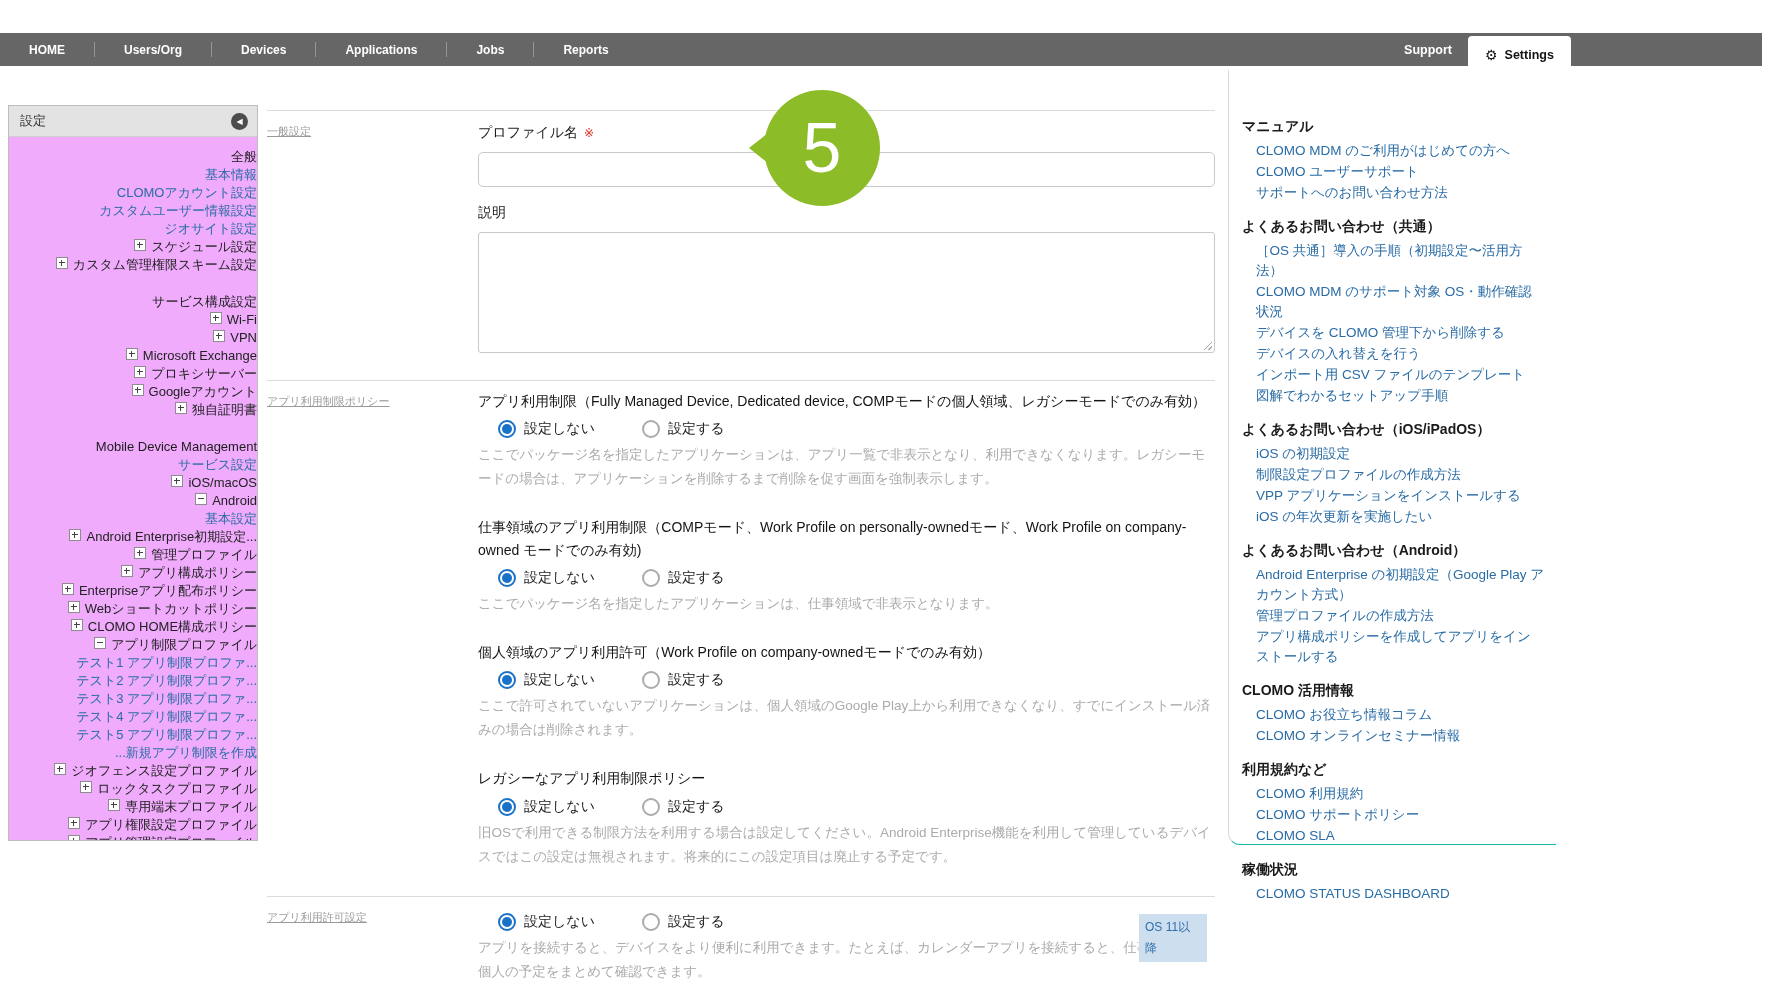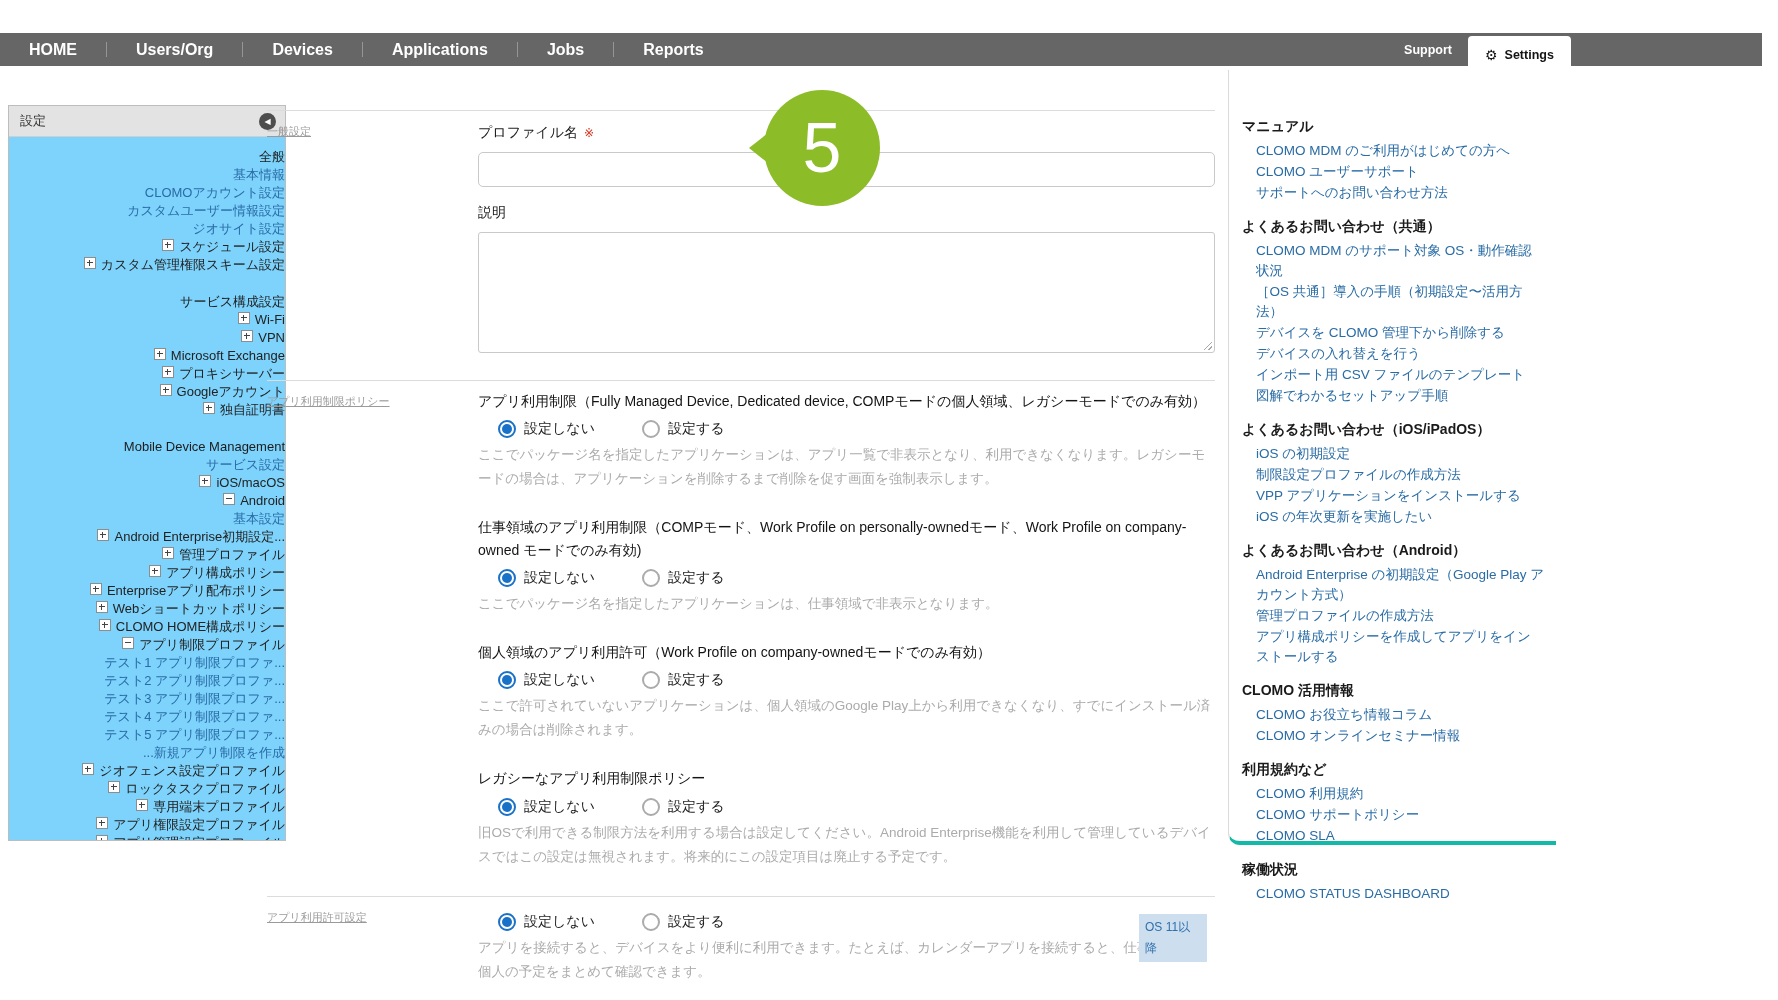--- a/index.html
+++ b/index.html
@@ -2,31 +2,31 @@
 <html><head>
 <meta charset="utf-8">
 <style>
   html,body{margin:0;padding:0;background:#fff;}
   .page{position:relative;width:1778px;height:1000px;background:#fff;overflow:hidden;
         font-family:"Liberation Sans","DejaVu Sans",sans-serif;color:#222;}
 
   
   .topnav{position:absolute;left:0;top:33px;width:1762px;height:33px;background:#666;
           display:flex;align-items:center;}
-  .nav-item{color:#fff;font-size:16px;font-weight:700;padding:0 29px;cursor:pointer;white-space:nowrap;}
+  .nav-item{color:#fff;font-size:12px;font-weight:700;padding:0 29px;cursor:pointer;white-space:nowrap;}
   .nav-sep{width:1px;height:15px;background:#969696;}
   .nav-support{margin-left:auto;margin-right:310px;color:#fff;font-size:12.5px;font-weight:700;cursor:pointer;}
   .tab-settings{position:absolute;left:1468px;top:3px;height:37px;background:#fff;
                 border-radius:4px 4px 0 0;display:flex;align-items:center;gap:7px;
                 padding:0 17px;color:#141414;font-size:12.5px;font-weight:700;cursor:pointer;}
   .gear{font-size:14px;line-height:1;}
 
   
-  .sidepanel{position:absolute;left:8px;top:105px;width:278px;height:736px;
-             border:1px solid #bdbdbd;background:#7dd3fc;overflow:hidden;box-sizing:border-box;}
+  .sidepanel{position:absolute;left:8px;top:105px;width:250px;height:736px;
+             border:1px solid #bdbdbd;background:#f0abfc;overflow:hidden;box-sizing:border-box;}
   .sp-head{height:30px;background:#e3e3e3;border-bottom:1px solid #cfcfcf;
            display:flex;align-items:center;justify-content:space-between;padding:0 9px 0 11px;
            font-size:13px;color:#333;}
   .collapse-btn{width:17px;height:17px;border-radius:50%;background:#4d4d4d;color:#fff;
                 font-size:8px;display:flex;align-items:center;justify-content:center;cursor:pointer;}
   .tree{padding-top:11px;font-size:13px;line-height:18px;text-align:right;}
   .ti{white-space:nowrap;cursor:pointer;}
   .ti.hd{color:#1c1c1c;cursor:default;}
   .hd{padding-left:10px;}
   .l1{padding-left:26px;}
@@ -73,21 +73,21 @@
   
   .callout{position:absolute;left:764px;top:90px;width:116px;height:116px;border-radius:50%;
            background:#8cbc28;z-index:40;display:flex;align-items:center;justify-content:center;
            color:#fff;font-size:70px;}
   .callout::before{content:"";position:absolute;left:-15px;top:39px;
                    border-style:solid;border-width:19px 24px 19px 0;
                    border-color:transparent #8cbc28 transparent transparent;}
 
   
   .help{position:absolute;left:1228px;top:70px;width:328px;height:775px;background:#fff;
-        border-left:1px solid #dadada;border-bottom:4px solid #14b8a6;border-radius:0 0 0 12px;
+        border-left:1px solid #dadada;border-bottom:1px solid #14b8a6;border-radius:0 0 0 12px;
         padding:48px 12px 0 13px;box-sizing:border-box;}
   .help-heading{font-size:14px;font-weight:700;color:#1a1a1a;margin:15px 0 5px;}
   .help-heading.first{margin-top:0;}
   .hlink{color:#2a6ca5;font-size:13.5px;line-height:20px;padding-left:14px;margin:1px 0;cursor:pointer;}
 </style>
 </head>
 <body>
 
 <div class="page">
 
@@ -270,22 +270,22 @@
     <span>5</span>
   </div>
 
   <div class="help">
     <div class="help-heading first">マニュアル</div>
     <div class="hlink">CLOMO MDM のご利用がはじめての方へ</div>
     <div class="hlink">CLOMO ユーザーサポート</div>
     <div class="hlink">サポートへのお問い合わせ方法</div>
 
     <div class="help-heading">よくあるお問い合わせ（共通）</div>
+    <div class="hlink">［OS 共通］導入の手順（初期設定〜活用方法）</div>
     <div class="hlink">CLOMO MDM のサポート対象 OS・動作確認状況</div>
-    <div class="hlink">［OS 共通］導入の手順（初期設定〜活用方法）</div>
     <div class="hlink">デバイスを CLOMO 管理下から削除する</div>
     <div class="hlink">デバイスの入れ替えを行う</div>
     <div class="hlink">インポート用 CSV ファイルのテンプレート</div>
     <div class="hlink">図解でわかるセットアップ手順</div>
 
     <div class="help-heading">よくあるお問い合わせ（iOS/iPadOS）</div>
     <div class="hlink">iOS の初期設定</div>
     <div class="hlink">制限設定プロファイルの作成方法</div>
     <div class="hlink">VPP アプリケーションをインストールする</div>
     <div class="hlink">iOS の年次更新を実施したい</div>

